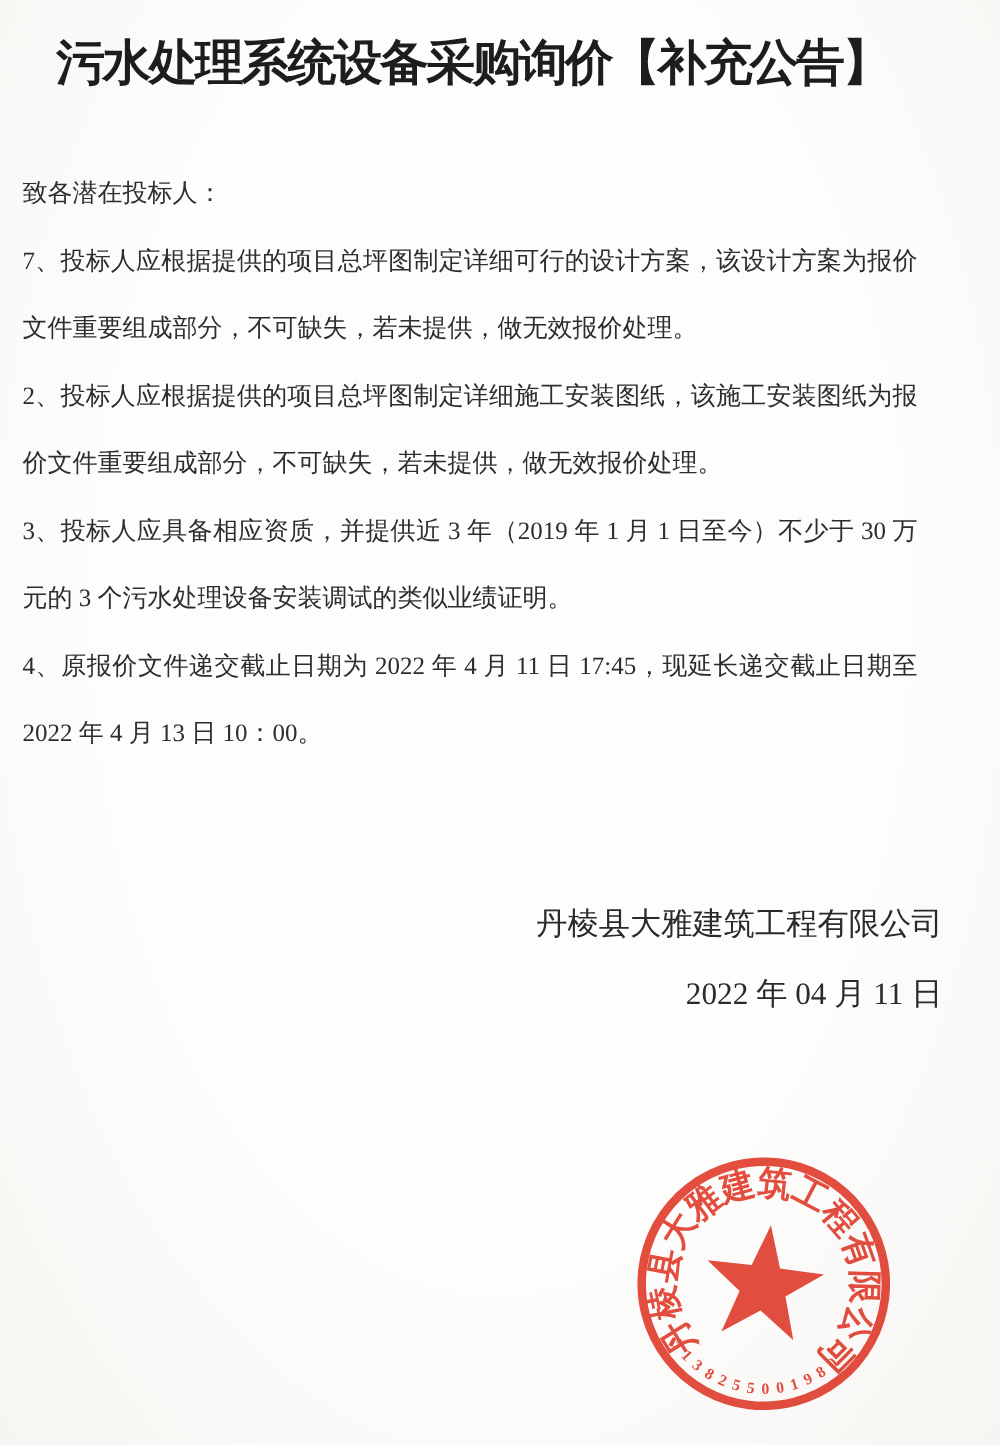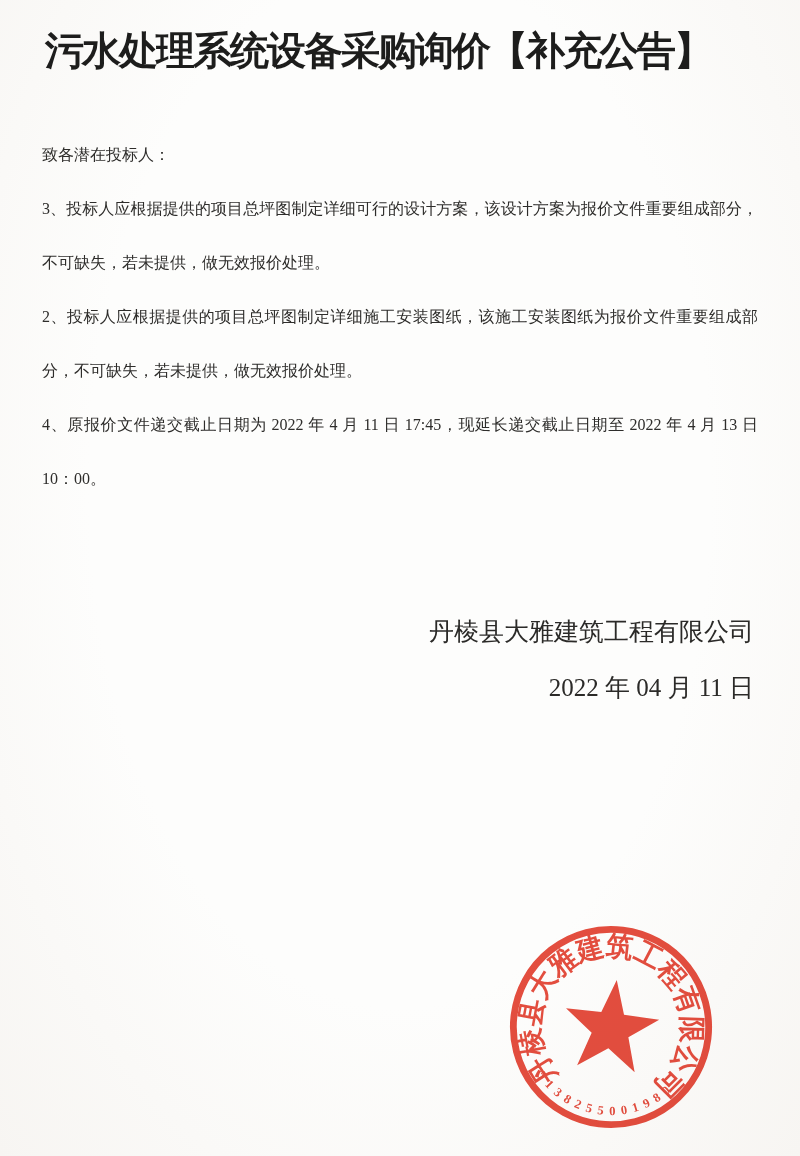--- a/index.html
+++ b/index.html
@@ -20,23 +20,23 @@
     margin: 0;
     padding: 22px 40px 0 45px;
     font-size: 39px;
     line-height: 58px;
     font-weight: 700;
     letter-spacing: -2px;
     color: #1d1d1c;
     white-space: nowrap;
   }
   .body-text {
-    margin: 48px 42px 0 42px;
+    margin: 48px 42px 0 18px;
     width: 716px;
-    font-size: 16px;
+    font-size: 20px;
     line-height: 54px;
     text-align: justify;
     letter-spacing: 0px;
   }
   .body-text p {
     margin: 0;
     padding: 0;
   }
   .indent-2 {
     text-indent: 2em;
@@ -70,22 +70,23 @@
 </style>
 </head>
 <body>
 
 <div class="page">
 
   <h1 class="doc-title">污水处理系统设备采购询价【补充公告】</h1>
 
   <div class="body-text">
     <p>致各潜在投标人：</p>
-    <p>3、投标人应根据提供的项目总坪图制定详细可行的设计方案，该设计方案为报价文件重要组成部分，不可缺失，若未提供，做无效报价处理。</p>
+    <p>7、投标人应根据提供的项目总坪图制定详细可行的设计方案，该设计方案为报价文件重要组成部分，不可缺失，若未提供，做无效报价处理。</p>
     <p>2、投标人应根据提供的项目总坪图制定详细施工安装图纸，该施工安装图纸为报价文件重要组成部分，不可缺失，若未提供，做无效报价处理。</p>
+    <p>3、投标人应具备相应资质，并提供近 3 年（2019 年 1 月 1 日至今）不少于 30 万元的 3 个污水处理设备安装调试的类似业绩证明。</p>
     <p>4、原报价文件递交截止日期为 2022 年 4 月 11 日 17:45，现延长递交截止日期至 2022 年 4 月 13 日 10：00。</p>
   </div>
 
   <div class="signature">
     <p class="sig-line">丹棱县大雅建筑工程有限公司</p>
     <p class="sig-line">2022 年 04 月 11 日</p>
   </div>
 
   <svg class="seal" viewBox="0 0 200 200">
     <defs>

